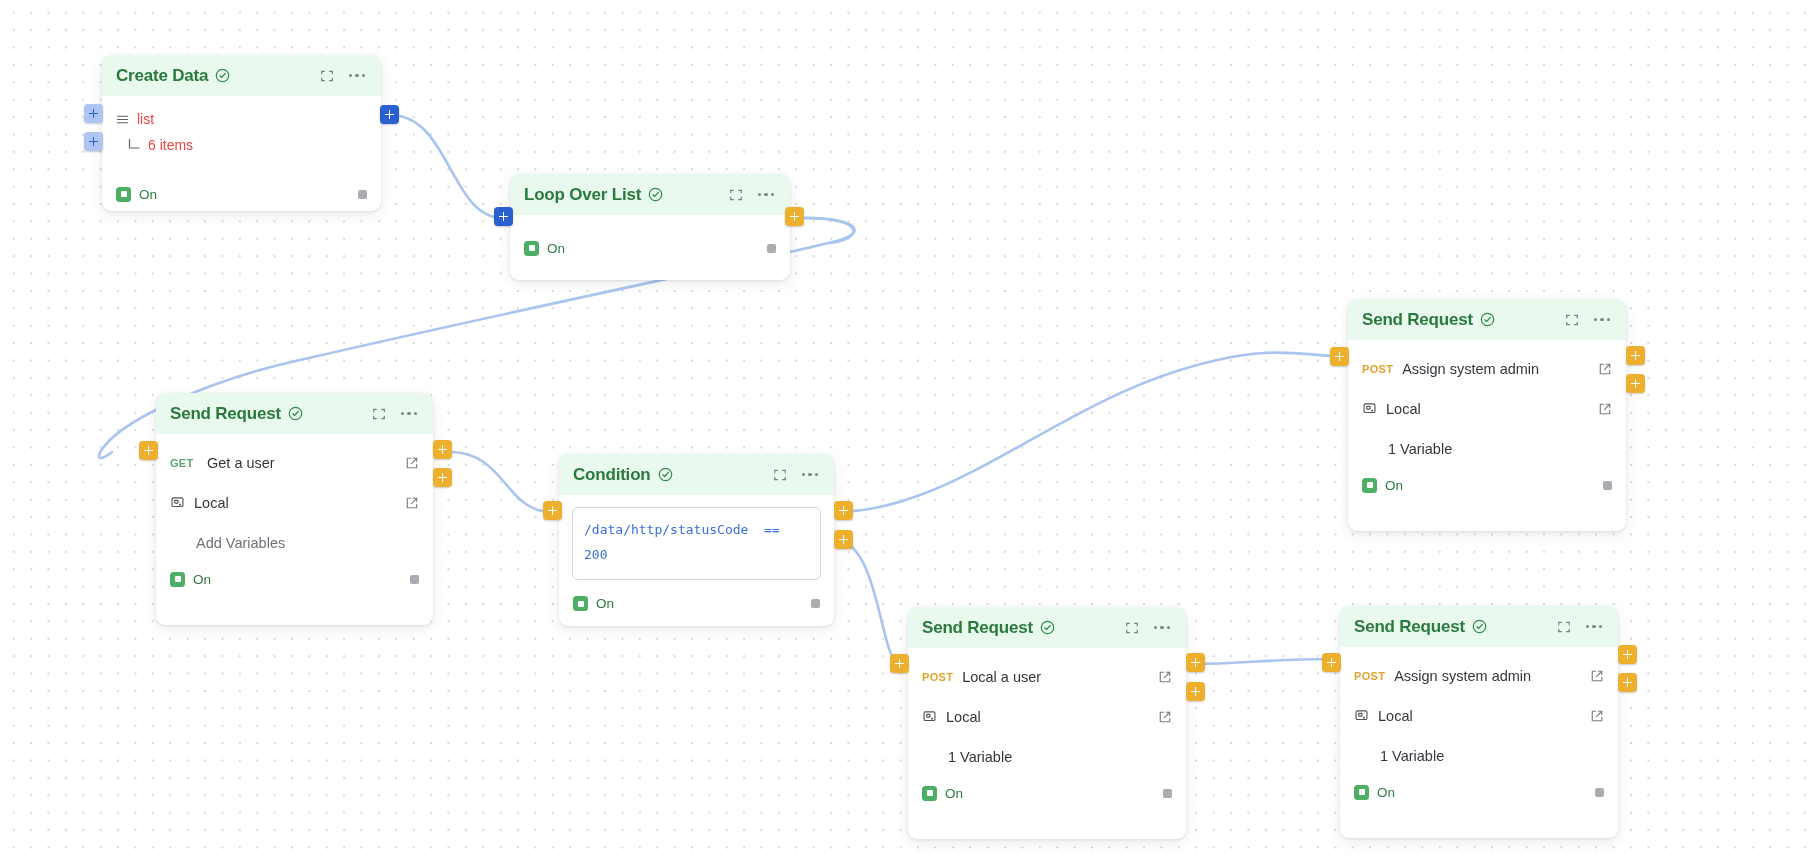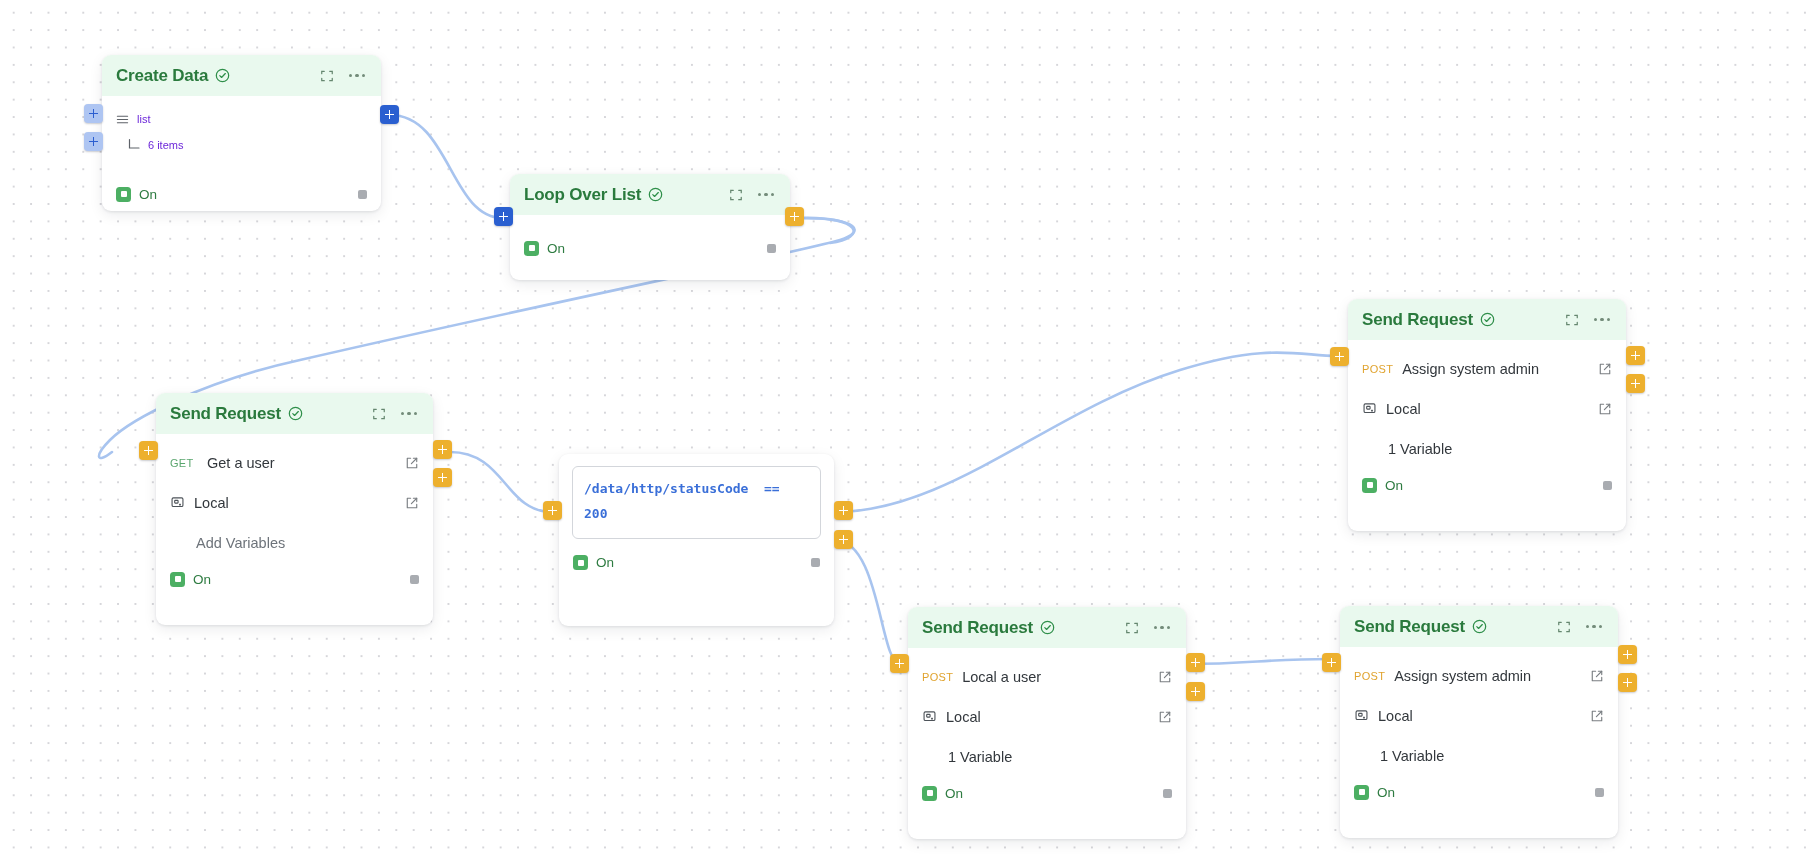--- a/index.html
+++ b/index.html
@@ -62,35 +62,35 @@
   .node-body { padding: 10px 14px 0 14px; }
   .row {
     display: flex; align-items: center;
     min-height: 29px;
     margin-bottom: 11px;
     font-size: 14.5px;
     color: #32373c;
   }
   .row:last-child { margin-bottom: 0; }
   .verb {
-    font-size: 11px; font-weight: normal;
+    font-size: 11px; font-weight: bold;
     letter-spacing: .3px;
     margin-right: 9px;
     min-width: 28px;
   }
   .verb.get { color: #5aa66e; }
   .verb.post { color: #e0a32e; }
   .row-label { white-space: nowrap; }
   .row-spacer { flex: 1 1 auto; min-width: 14px; }
   .ext-link { display:flex; align-items:center; opacity:.75; }
   .env-icon { margin-right: 9px; display:flex; align-items:center; }
   .row.muted { color: #6d737a; padding-left: 26px; }
 
   
-  .tree-row { display:flex; align-items:center; font-size:11px; color:#6d28d9; min-height:22px;}
+  .tree-row { display:flex; align-items:center; font-size:14px; color:#ef4444; min-height:22px;}
   .tree-row .hamburger { margin-right: 8px; display:flex; align-items:center; }
   .tree-row.child { padding-left: 11px; margin-top: 4px; }
   .tree-row.child .elbow { margin-right: 7px; display:flex; align-items:center;}
 
   
   .node-footer {
     display: flex; align-items: center;
     padding: 0 14px;
     height: 36px;
     margin-top: 4px;
@@ -347,21 +347,46 @@
       <span class="plus"></span>
     </div>
   <div class="handle amber" style="left:433px; top:440px;">
       <span class="plus"></span>
     </div>
   <div class="handle amber" style="left:433px; top:468px;">
       <span class="plus"></span>
     </div>
 
   <div class="node" style="left:559px; top:454px; width:275px; height:172px;">
-    <div class="node-body" style="padding:10px 13px 0 13px;font-weight:bold;">
+    <div class="node-header">
+      <div class="node-title">Condition</div>
+      <div class="check-icon">
+        <svg width="15" height="15" viewBox="0 0 16 16">
+            <circle cx="8" cy="8" r="6.6" fill="none" stroke="#2f8f4a" stroke-width="1.3"></circle>
+            <path d="M5.1 8.2 L7 10.1 L11 5.9" fill="none" stroke="#2f8f4a" stroke-width="1.3" stroke-linecap="round" stroke-linejoin="round"></path>
+          </svg>
+      </div>
+      <div class="hdr-spacer"></div>
+      <div class="hdr-btn">
+        <svg width="14" height="14" viewBox="0 0 16 16" stroke="#4e7359" stroke-width="1.4" fill="none" stroke-linecap="round">
+          <path d="M2 5.3V2.6h2.9"></path>
+            <path d="M14 5.3V2.6h-2.9"></path>
+            <path d="M2 10.7v2.7h2.9"></path>
+            <path d="M14 10.7v2.7h-2.9"></path>
+        </svg>
+      </div>
+      <div class="hdr-btn">
+        <div class="ellipsis">
+            <i></i>
+            <i></i>
+            <i></i>
+          </div>
+      </div>
+    </div>
+    <div class="node-body" style="padding:10px 13px 0 13px;">
       <div class="code-box">/data/http/statusCode  ==
 200</div>
     </div>
     <div class="node-footer" style="margin-top:6px;">
       <div class="toggle-badge">
           <span></span>
         </div>
       <div class="on-label">On</div>
       <div class="resize-handle"></div>
     </div>

